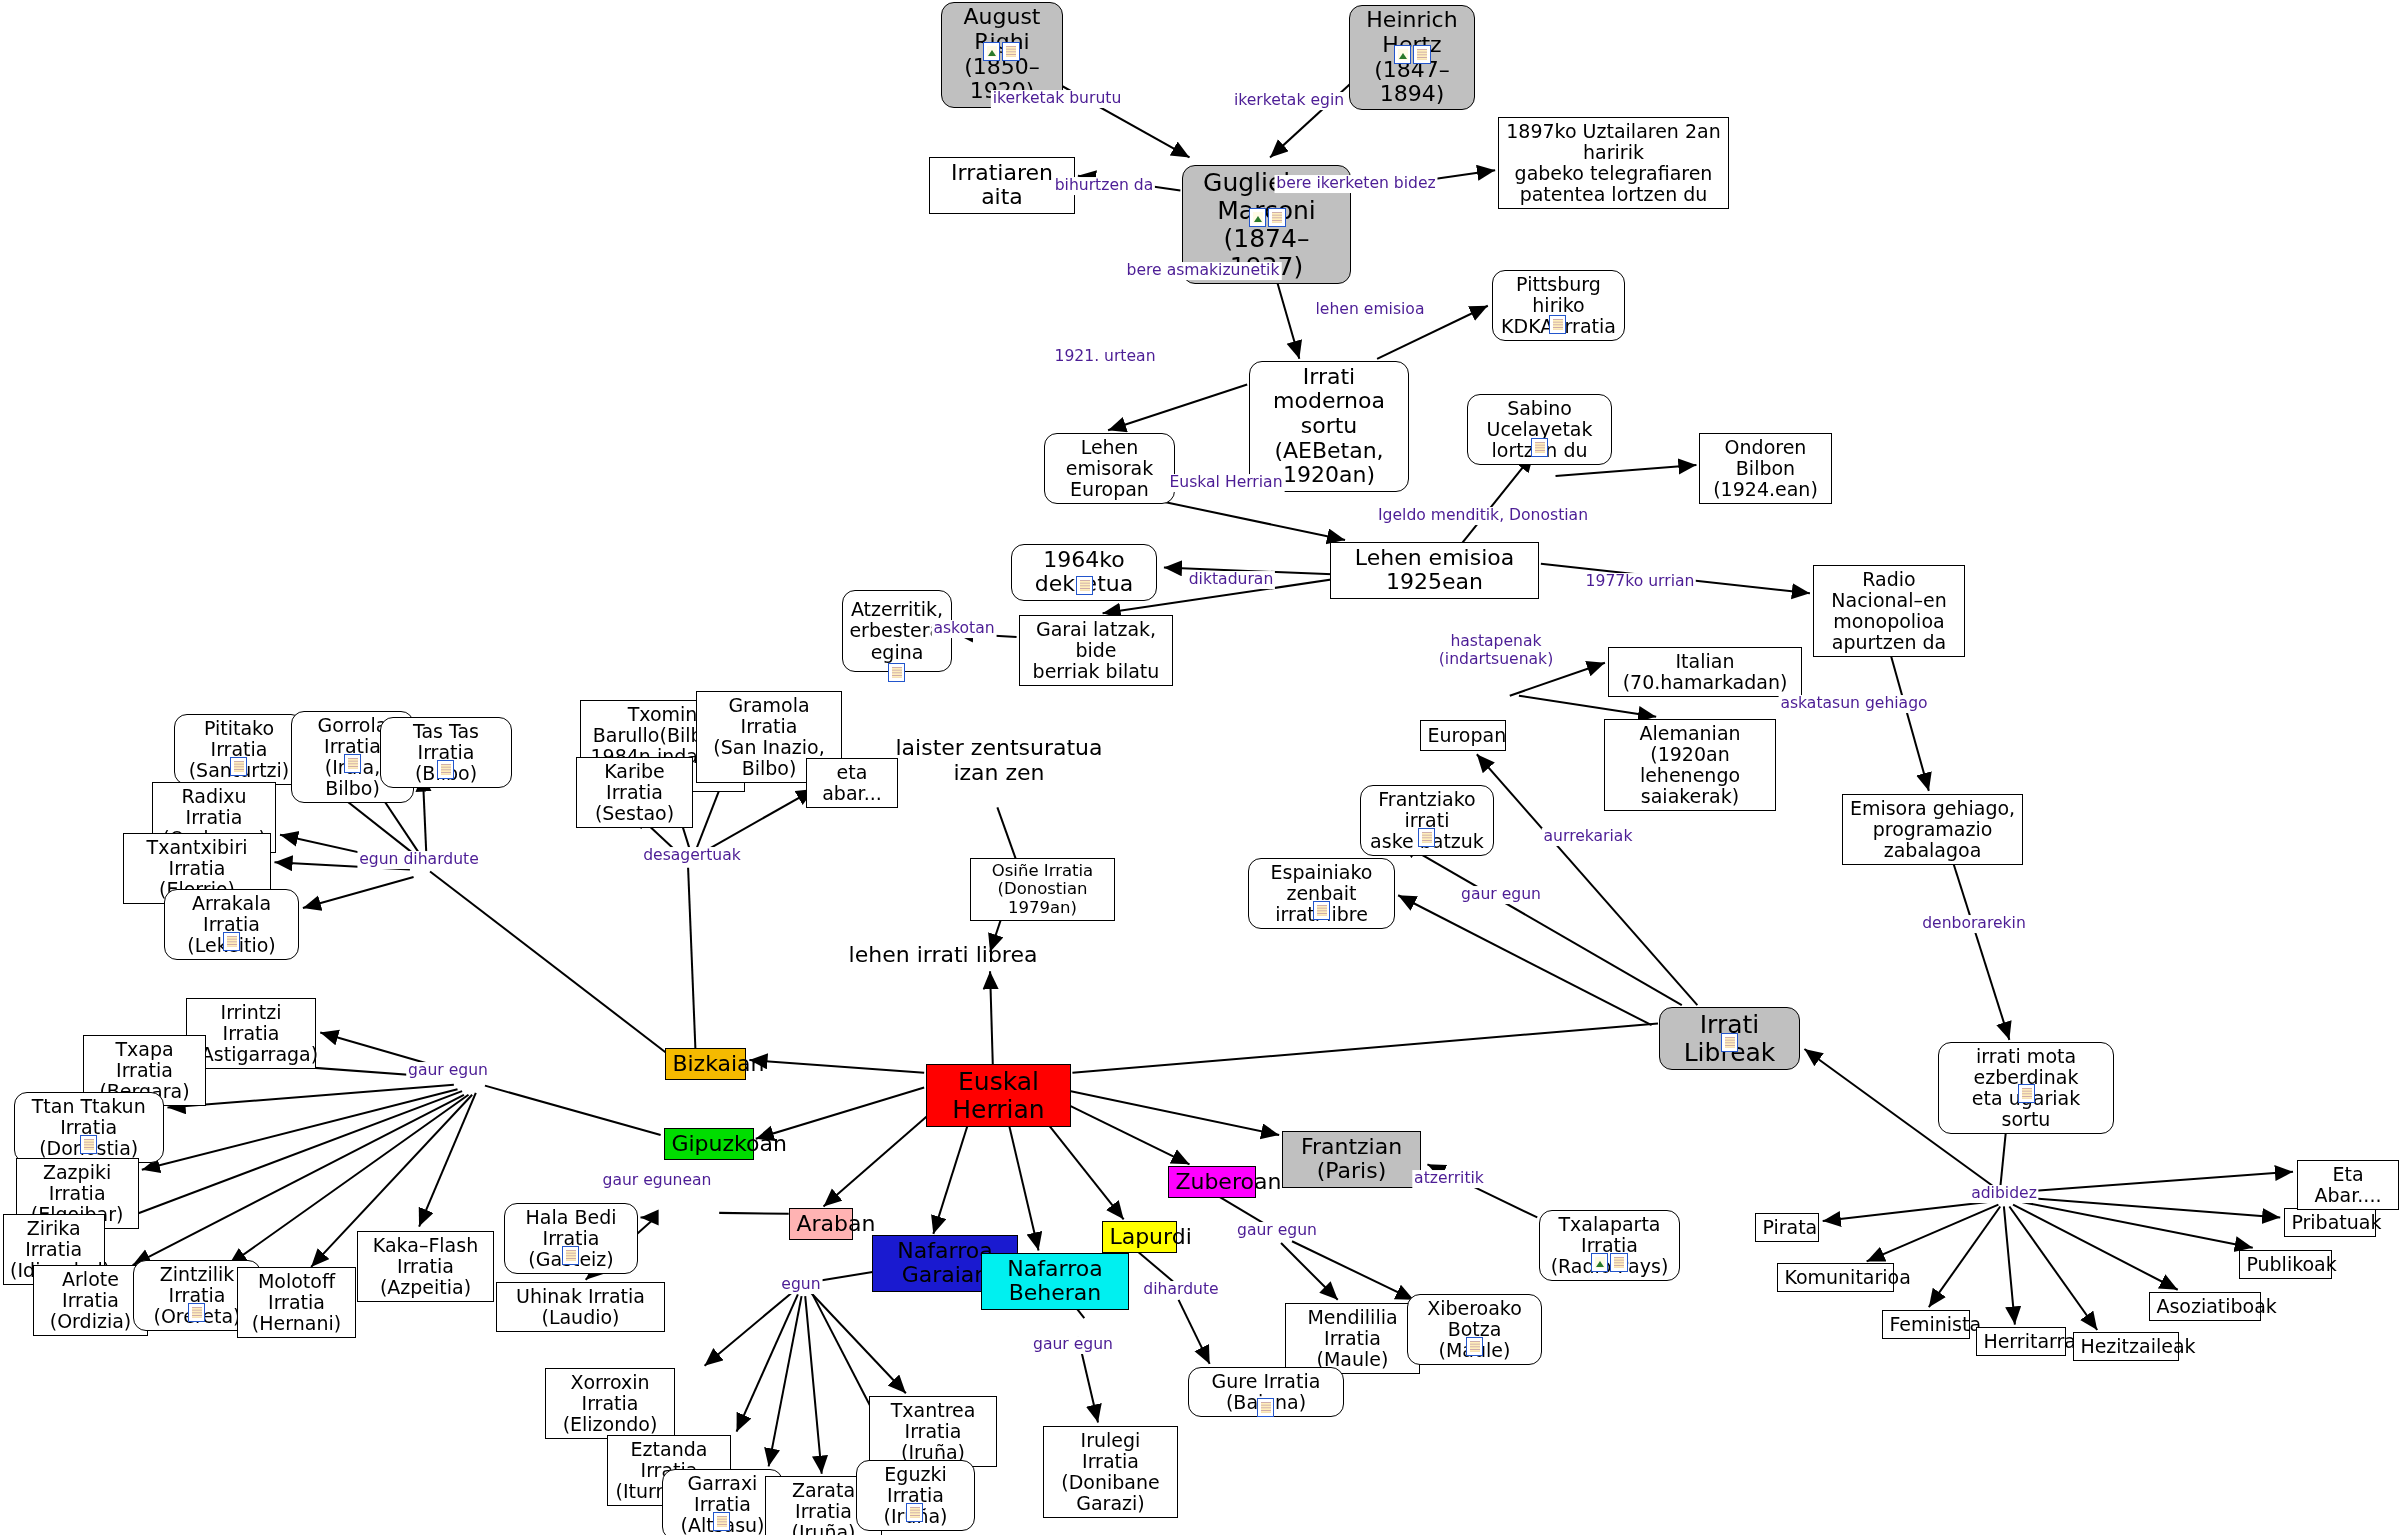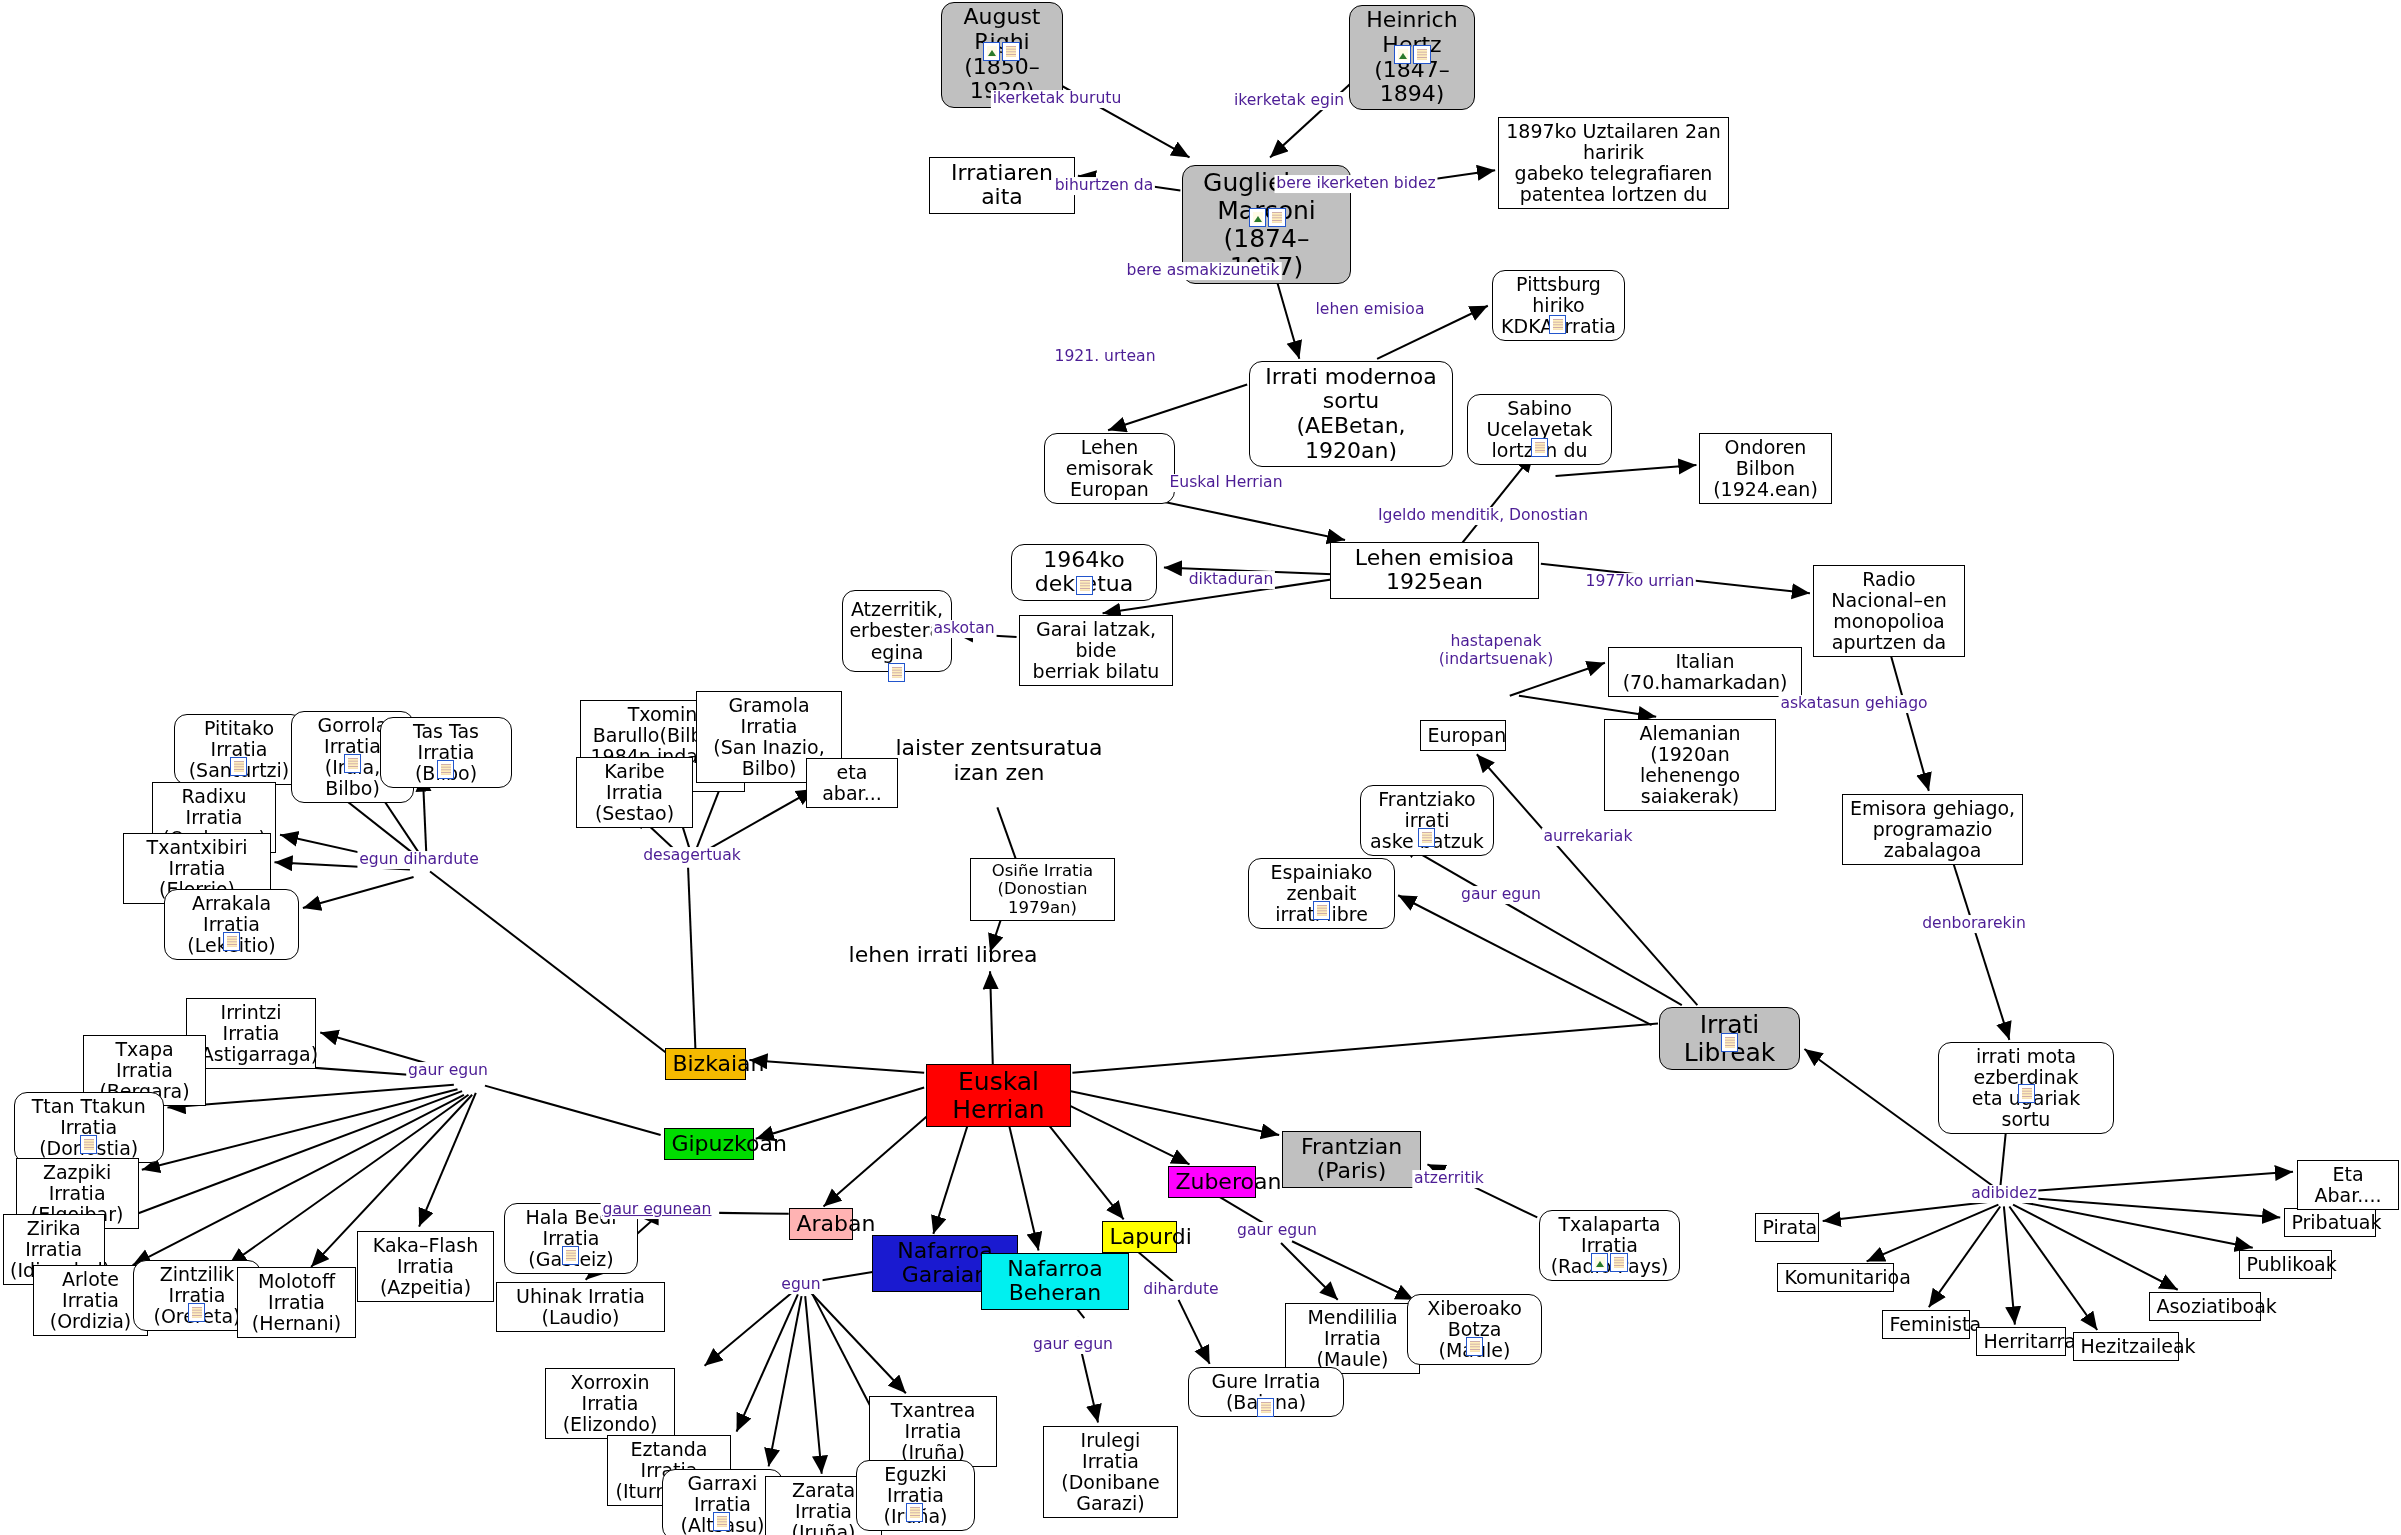--- a/index.html
+++ b/index.html
@@ -216,21 +216,21 @@
       </div>
       <div class="node  fs-md" style="left: 929px; top: 157px; width: 146px; min-height: 27.5px;"><span class="lbl">Irratiaren aita</span></div>
       <div class="node  fs-sm" style="left: 1498px; top: 117px; width: 231px; min-height: 81px;"><span class="lbl">1897ko Uztailaren 2an haririk
 gabeko telegrafiaren
 patentea lortzen du</span></div>
       <div class="node rounded  fs-sm" style="left: 1492px; top: 270px; width: 133px; min-height: 55px;"><span class="lbl">Pittsburg hiriko
 KDKA irratia</span></div>
       <div class="icons" style="left: 1549px; top: 315px;">
         <span class="ic doc"></span>
       </div>
-      <div class="node rounded  fs-md" style="left: 1249px; top: 361px; width: 204px; min-height: 57px;"><span class="lbl">Irrati modernoa sortu
+      <div class="node rounded  fs-md" style="left: 1249px; top: 361px; width: 160px; min-height: 57px;"><span class="lbl">Irrati modernoa sortu
 (AEBetan, 1920an)</span></div>
       <div class="node rounded  fs-sm" style="left: 1044px; top: 433px; width: 131px; min-height: 55px;"><span class="lbl">Lehen emisorak
 Europan</span></div>
       <div class="node rounded  fs-sm" style="left: 1467px; top: 394px; width: 145px; min-height: 55px;"><span class="lbl">Sabino Ucelayetak
 lortzen du</span></div>
       <div class="icons" style="left: 1531px; top: 438px;">
         <span class="ic doc"></span>
       </div>
       <div class="node  fs-sm" style="left: 1699px; top: 433px; width: 133px; min-height: 50px;"><span class="lbl">Ondoren Bilbon
 (1924.ean)</span></div>
@@ -409,21 +409,21 @@
       <div class="elabel" style="left: 964px; top: 629px; transform: translate(-50%, -50%);">askotan</div>
       <div class="elabel" style="left: 1854px; top: 704px; transform: translate(-50%, -50%);">askatasun gehiago</div>
       <div class="elabel" style="left: 1496px; top: 651px; transform: translate(-50%, -50%);">hastapenak
 (indartsuenak)</div>
       <div class="elabel" style="left: 1588px; top: 837px; transform: translate(-50%, -50%);">aurrekariak</div>
       <div class="elabel" style="left: 692px; top: 856px; transform: translate(-50%, -50%);">desagertuak</div>
       <div class="elabel" style="left: 419px; top: 860px; transform: translate(-50%, -50%);">egun dihardute</div>
       <div class="elabel" style="left: 1974px; top: 924px; transform: translate(-50%, -50%);">denborarekin</div>
       <div class="elabel" style="left: 1501px; top: 895px; transform: translate(-50%, -50%);">gaur egun</div>
       <div class="elabel" style="left: 448px; top: 1071px; transform: translate(-50%, -50%);">gaur egun</div>
-      <div class="elabel" style="left: 657px; top: 1210px; transform: translate(-50%, -50%); text-decoration: underline;">gaur egunean</div>
+      <div class="elabel" style="left: 657px; top: 1181px; transform: translate(-50%, -50%);">gaur egunean</div>
       <div class="elabel" style="left: 801px; top: 1285px; transform: translate(-50%, -50%);">egun</div>
       <div class="elabel" style="left: 1073px; top: 1345px; transform: translate(-50%, -50%);">gaur egun</div>
       <div class="elabel" style="left: 1181px; top: 1290px; transform: translate(-50%, -50%);">dihardute</div>
       <div class="elabel" style="left: 1277px; top: 1231px; transform: translate(-50%, -50%);">gaur egun</div>
       <div class="elabel" style="left: 1449px; top: 1179px; transform: translate(-50%, -50%);">atzerritik</div>
       <div class="elabel" style="left: 2004px; top: 1194px; transform: translate(-50%, -50%);">adibidez</div>
     </div>
   <div id="freetext-layer">
       <div class="freetext" style="left: 999px; top: 760px; transform: translate(-50%, -50%);">laister zentsuratua
 izan zen</div>

